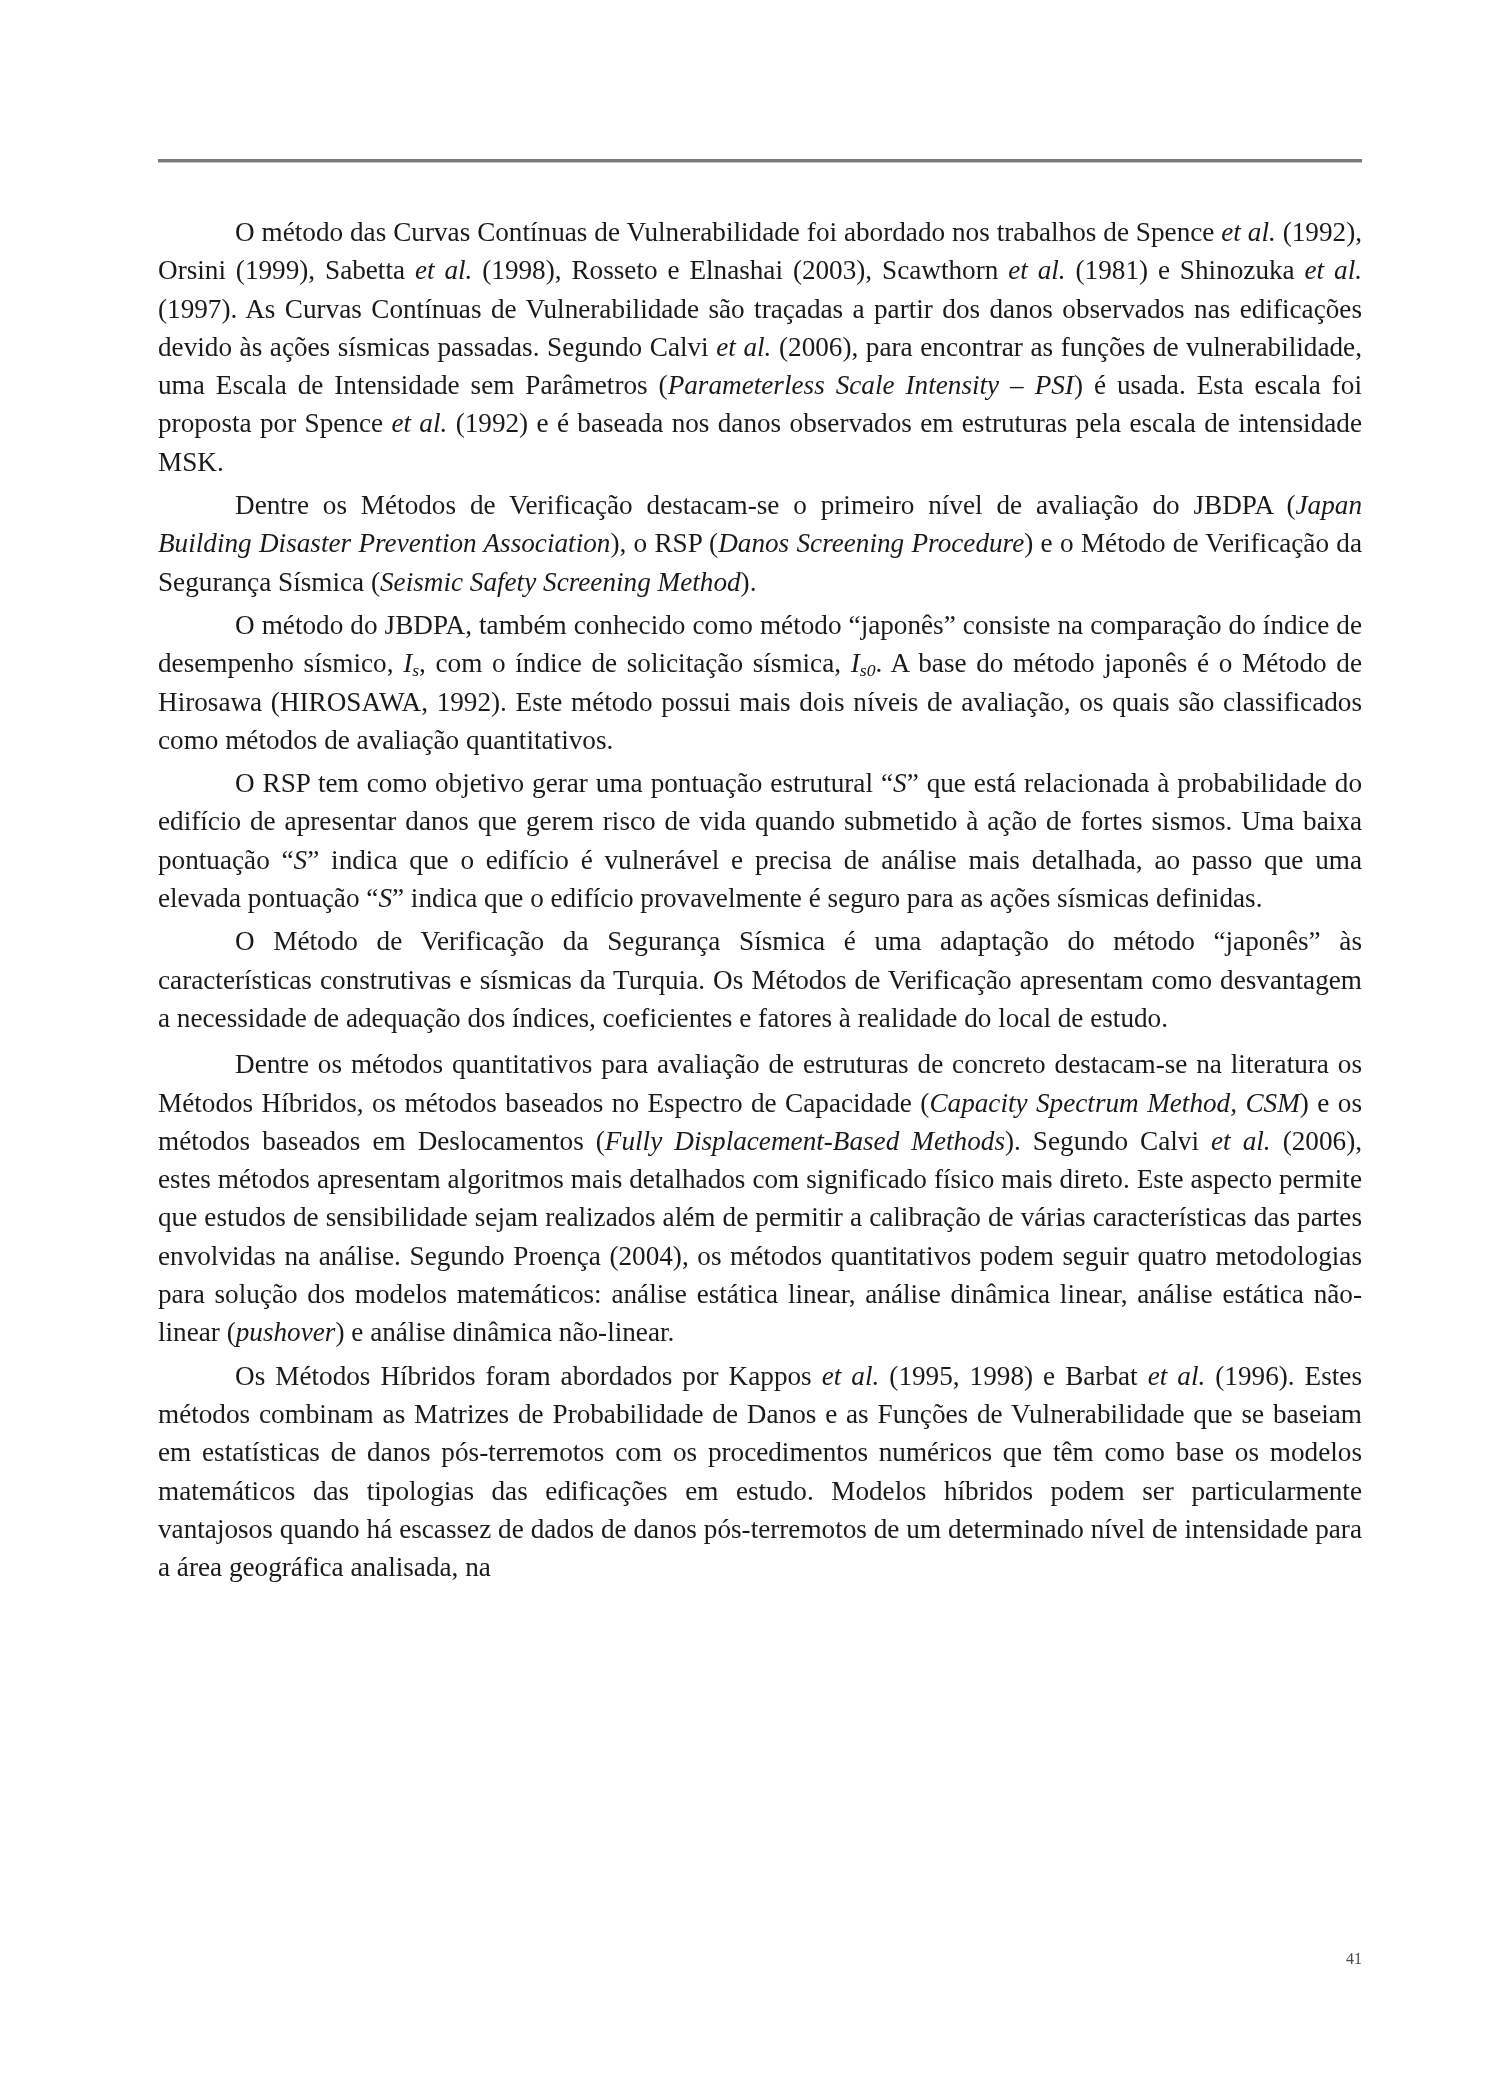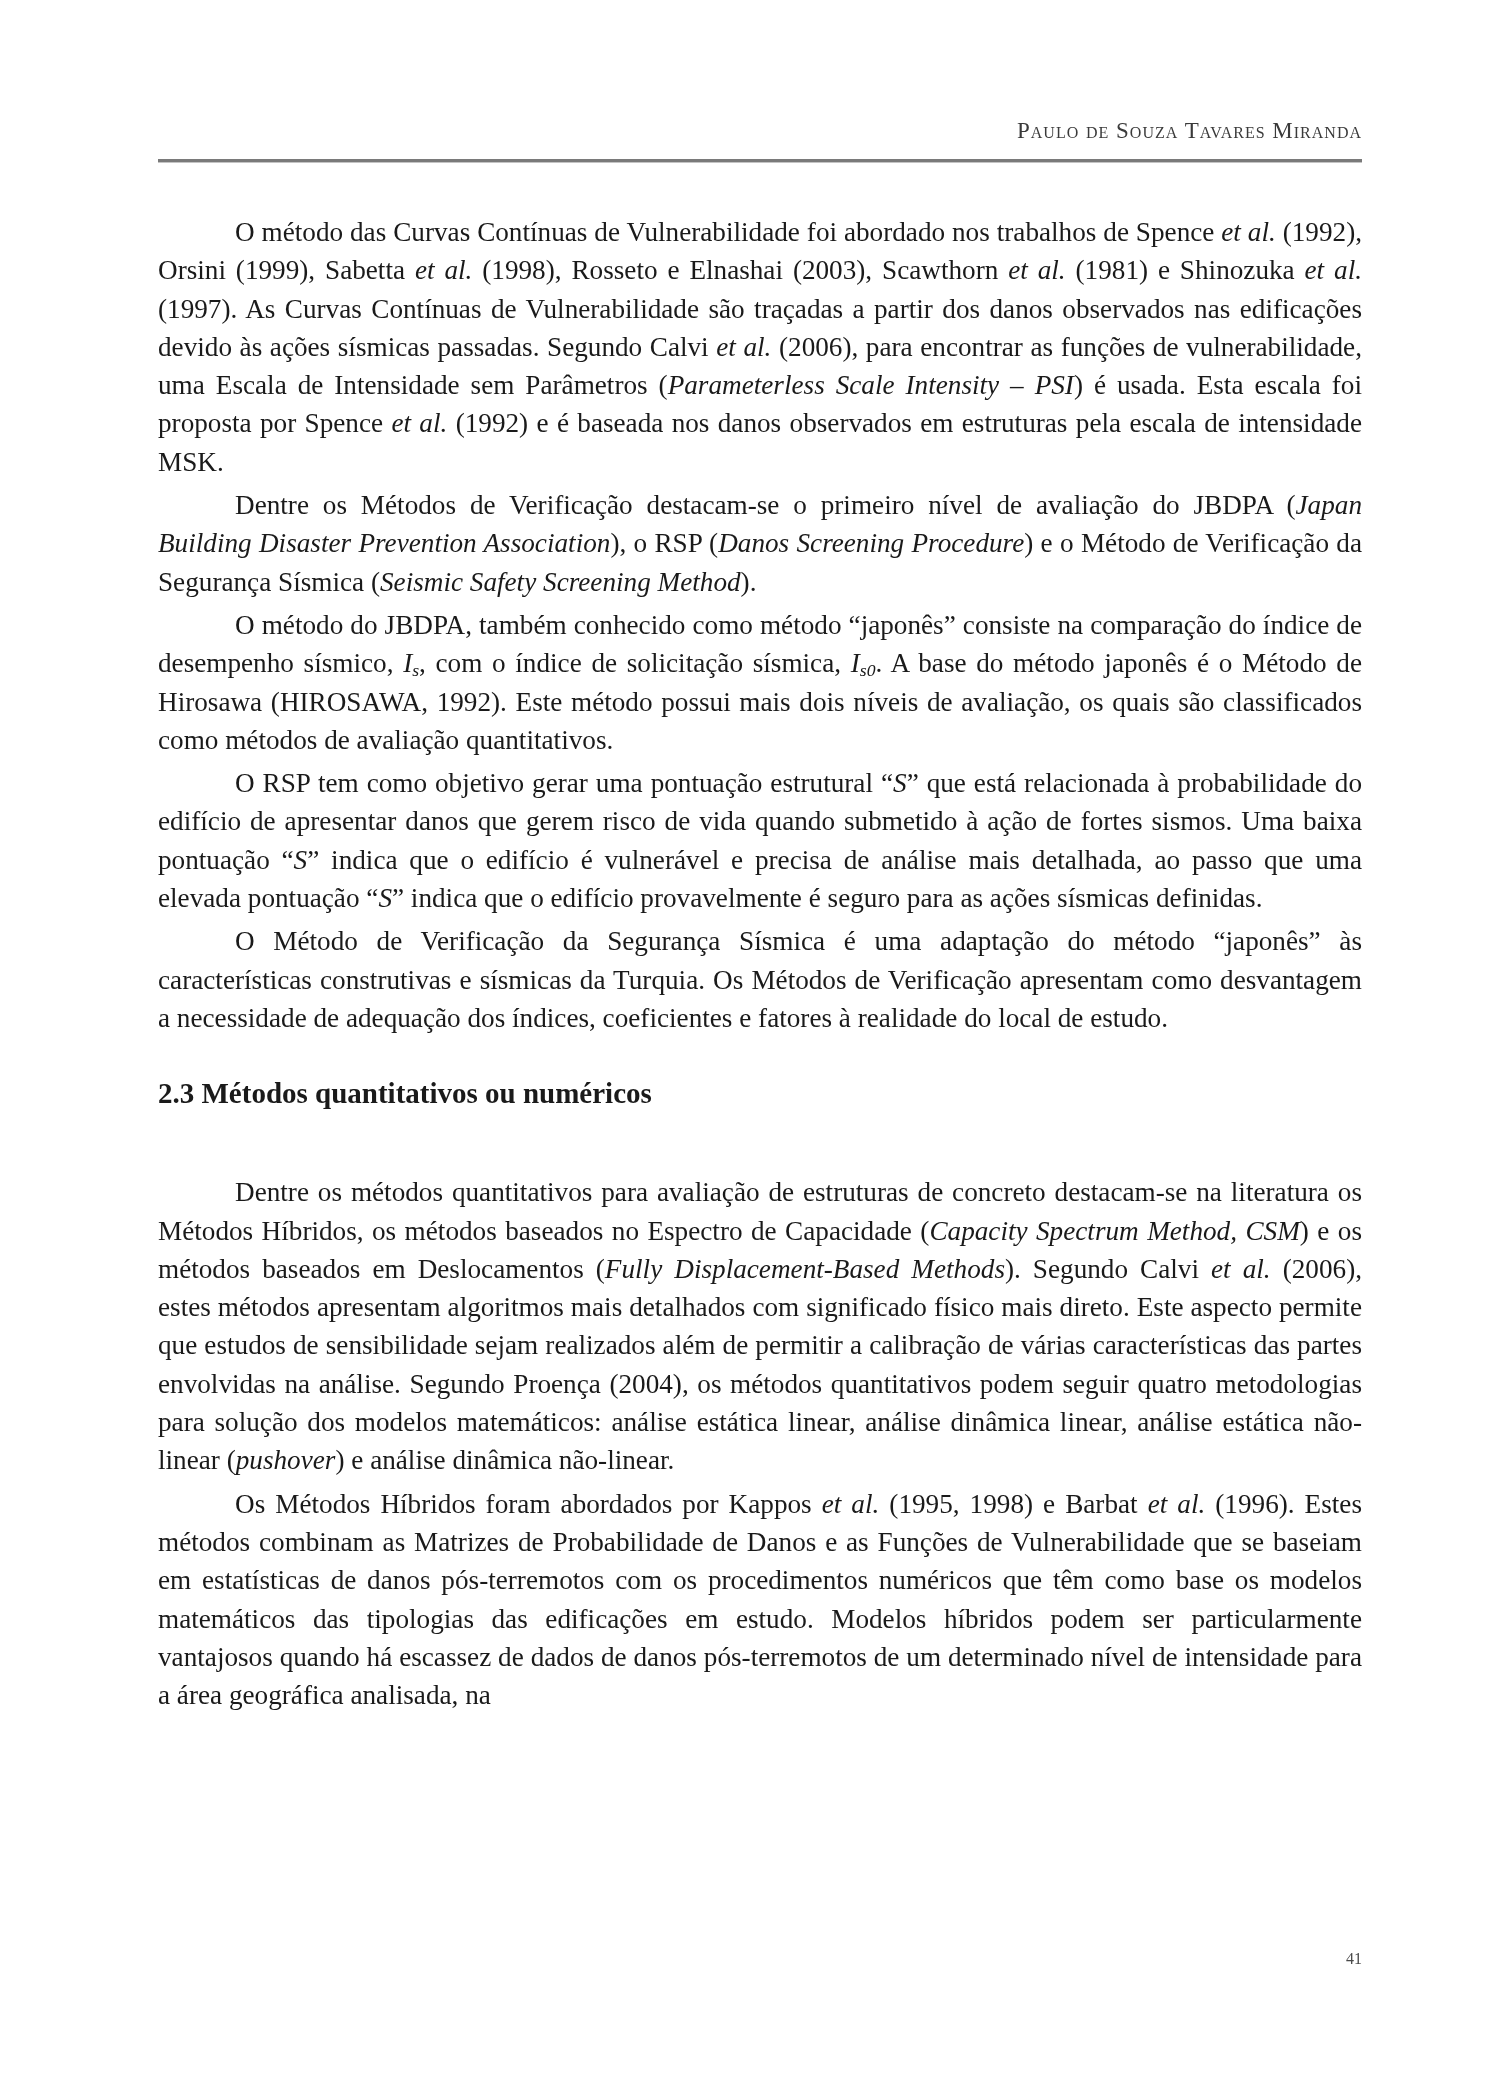--- a/index.html
+++ b/index.html
@@ -31,30 +31,28 @@
   .body sub { font-size: 0.65em; vertical-align: -0.25em; line-height: 0; }
   .page-number {
     position: absolute; left: 1300px; top: 1950px; width: 62px; text-align: right;
     font-size: 16px; color: #4a4a4a;
   }
 </style>
 </head>
 <body>
 
 <div class="page">
-  <div class="running-head">Paulo de Souza Tavares Miranda</div>
   <div class="head-rule"></div>
 
   <div class="body">
     <p>O método das Curvas Contínuas de Vulnerabilidade foi abordado nos trabalhos de Spence <i>et al.</i> (1992), Orsini (1999), Sabetta <i>et al.</i> (1998), Rosseto e Elnashai (2003), Scawthorn <i>et al.</i> (1981) e Shinozuka <i>et al.</i> (1997). As Curvas Contínuas de Vulnerabilidade são traçadas a partir dos danos observados nas edificações devido às ações sísmicas passadas. Segundo Calvi <i>et al.</i> (2006), para encontrar as funções de vulnerabilidade, uma Escala de Intensidade sem Parâmetros (<i>Parameterless Scale Intensity – PSI</i>) é usada. Esta escala foi proposta por Spence <i>et al.</i> (1992) e é baseada nos danos observados em estruturas pela escala de intensidade MSK.</p>
     <p>Dentre os Métodos de Verificação destacam-se o primeiro nível de avaliação do JBDPA (<i>Japan Building Disaster Prevention Association</i>), o RSP (<i>Danos Screening Procedure</i>) e o Método de Verificação da Segurança Sísmica (<i>Seismic Safety Screening Method</i>).</p>
     <p>O método do JBDPA, também conhecido como método “japonês” consiste na comparação do índice de desempenho sísmico, <i>I</i><sub><i>s</i></sub>, com o índice de solicitação sísmica, <i>I</i><sub><i>s0</i></sub>. A base do método japonês é o Método de Hirosawa (HIROSAWA, 1992). Este método possui mais dois níveis de avaliação, os quais são classificados como métodos de avaliação quantitativos.</p>
     <p>O RSP tem como objetivo gerar uma pontuação estrutural “<i>S</i>” que está relacionada à probabilidade do edifício de apresentar danos que gerem risco de vida quando submetido à ação de fortes sismos. Uma baixa pontuação “<i>S</i>” indica que o edifício é vulnerável e precisa de análise mais detalhada, ao passo que uma elevada pontuação “<i>S</i>” indica que o edifício provavelmente é seguro para as ações sísmicas definidas.</p>
     <p class="last-before-heading">O Método de Verificação da Segurança Sísmica é uma adaptação do método “japonês” às características construtivas e sísmicas da Turquia. Os Métodos de Verificação apresentam como desvantagem a necessidade de adequação dos índices, coeficientes e fatores à realidade do local de estudo.</p>
 
-    <div class="section-heading">2.3 Métodos quantitativos ou numéricos</div>
 
     <p>Dentre os métodos quantitativos para avaliação de estruturas de concreto destacam-se na literatura os Métodos Híbridos, os métodos baseados no Espectro de Capacidade (<i>Capacity Spectrum Method, CSM</i>) e os métodos baseados em Deslocamentos (<i>Fully Displacement-Based Methods</i>). Segundo Calvi <i>et al.</i> (2006), estes métodos apresentam algoritmos mais detalhados com significado físico mais direto. Este aspecto permite que estudos de sensibilidade sejam realizados além de permitir a calibração de várias características das partes envolvidas na análise. Segundo Proença (2004), os métodos quantitativos podem seguir quatro metodologias para solução dos modelos matemáticos: análise estática linear, análise dinâmica linear, análise estática não-linear (<i>pushover</i>) e análise dinâmica não-linear.</p>
     <p>Os Métodos Híbridos foram abordados por Kappos <i>et al.</i> (1995, 1998) e Barbat <i>et al.</i> (1996). Estes métodos combinam as Matrizes de Probabilidade de Danos e as Funções de Vulnerabilidade que se baseiam em estatísticas de danos pós-terremotos com os procedimentos numéricos que têm como base os modelos matemáticos das tipologias das edificações em estudo. Modelos híbridos podem ser particularmente vantajosos quando há escassez de dados de danos pós-terremotos de um determinado nível de intensidade para a área geográfica analisada, na</p>
   </div>
 
   <div class="page-number">41</div>
 </div>
 
 </body></html>

